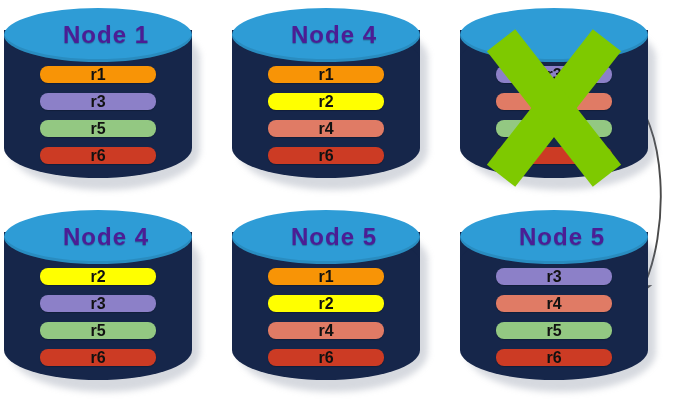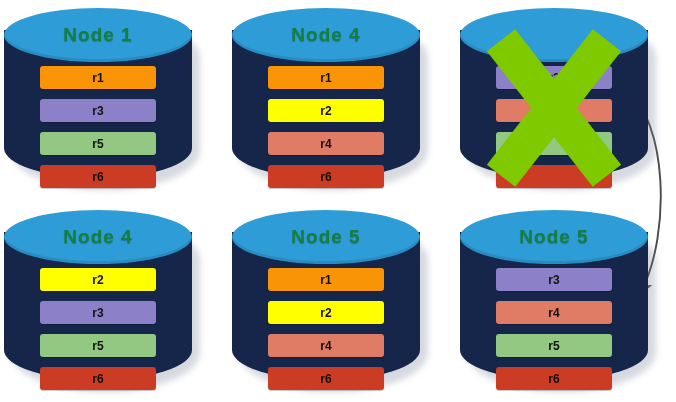--- a/index.html
+++ b/index.html
@@ -66,52 +66,52 @@
     top: 0;
     width: 188px;
     height: 54px;
     border-radius: 50%;
     background: #2e9cd6;
     box-shadow: inset 0 -3px 0 rgba(0,0,0,0.10);
   }
 
   .node-label {
     position: absolute;
-    left: 0;
+    left: 8px;
     top: 0;
     width: 188px;
     height: 54px;
     display: flex;
     align-items: center;
     justify-content: center;
-    color: #15803d;
-    font-size: 19px;
+    color: #4c1d95;
+    font-size: 24px;
     font-weight: bold;
     letter-spacing: 1px;
     text-shadow: 0 1px 1px rgba(0,0,0,0.25);
     white-space: nowrap;
   }
 
   
   .records {
     position: absolute;
     left: 36px;
     top: 58px;
     width: 116px;
   }
   .record-bar {
     position: relative;
-    height: 23px;
+    height: 17px;
     margin-bottom: 10px;
-    border-radius: 3px;
+    border-radius: 8px;
     display: flex;
     align-items: center;
     justify-content: center;
     color: #111111;
-    font-size: 12px;
+    font-size: 16px;
     font-weight: bold;
     box-shadow: 0 1px 1px rgba(0,0,0,0.22);
   }
   .record-bar:last-child { margin-bottom: 8px; }
 
   
   .fail-x {
     position: absolute;
     left: 6px;
     top: 26px;

